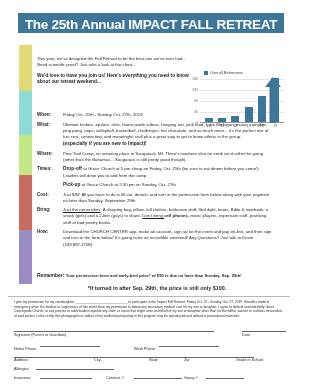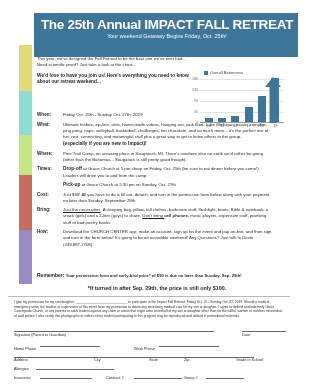--- a/index.html
+++ b/index.html
@@ -1,22 +1,22 @@
 <!DOCTYPE html>
 <html><head>
 <meta charset="utf-8">
 <style>
   html,body{margin:0;padding:0;background:#ffffff;}
   body{width:298px;height:386px;overflow:hidden;
        font-family:"Liberation Sans",sans-serif;color:#231f20;}
   .page{position:relative;width:298px;height:386px;background:#fff;}
 
   
-  .banner{position:absolute;left:18px;top:13px;width:266px;height:44px;
-          background:#3d7698;margin-left:16px;}
+  .banner{position:absolute;left:18px;top:13px;width:266px;height:20px;
+          background:#3d7698;}
   .banner-title{position:absolute;left:0;top:4px;width:266px;text-align:center;
         color:#ffffff;font-weight:bold;font-size:13.5px;letter-spacing:-0.3px;
         white-space:nowrap;}
   .banner-sub{position:absolute;left:0;top:20px;width:266px;text-align:center;
         color:#ffffff;font-size:5.3px;letter-spacing:0.1px;white-space:nowrap;}
 
   
   .strip{position:absolute;left:19px;width:13px;}
   .s-yellow{top:45px;height:46px;background:#e2da75;}
   .s-teal  {top:91px;height:44px;background:#8ddbd5;}

